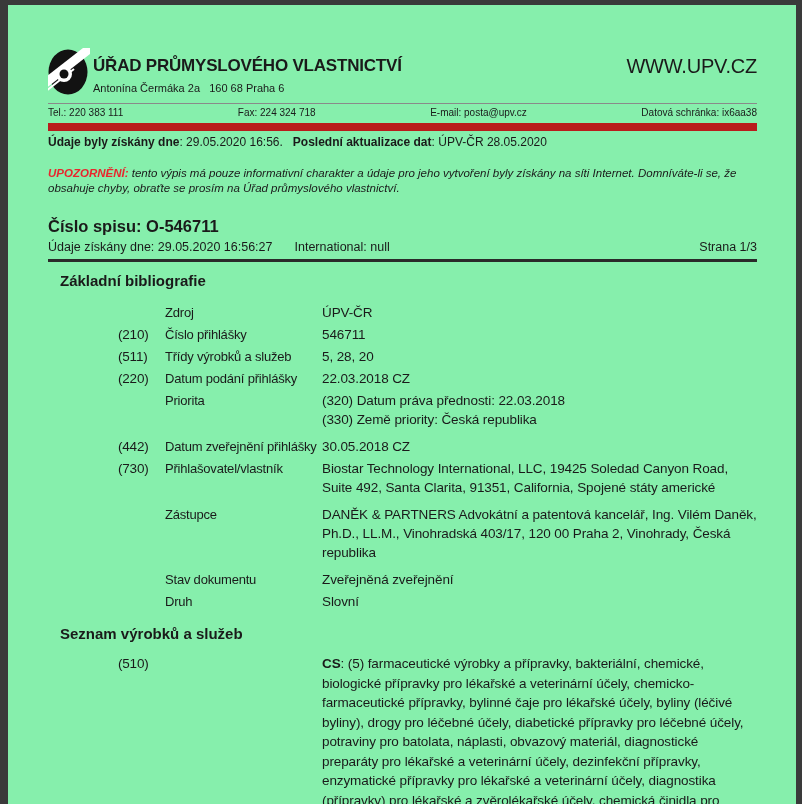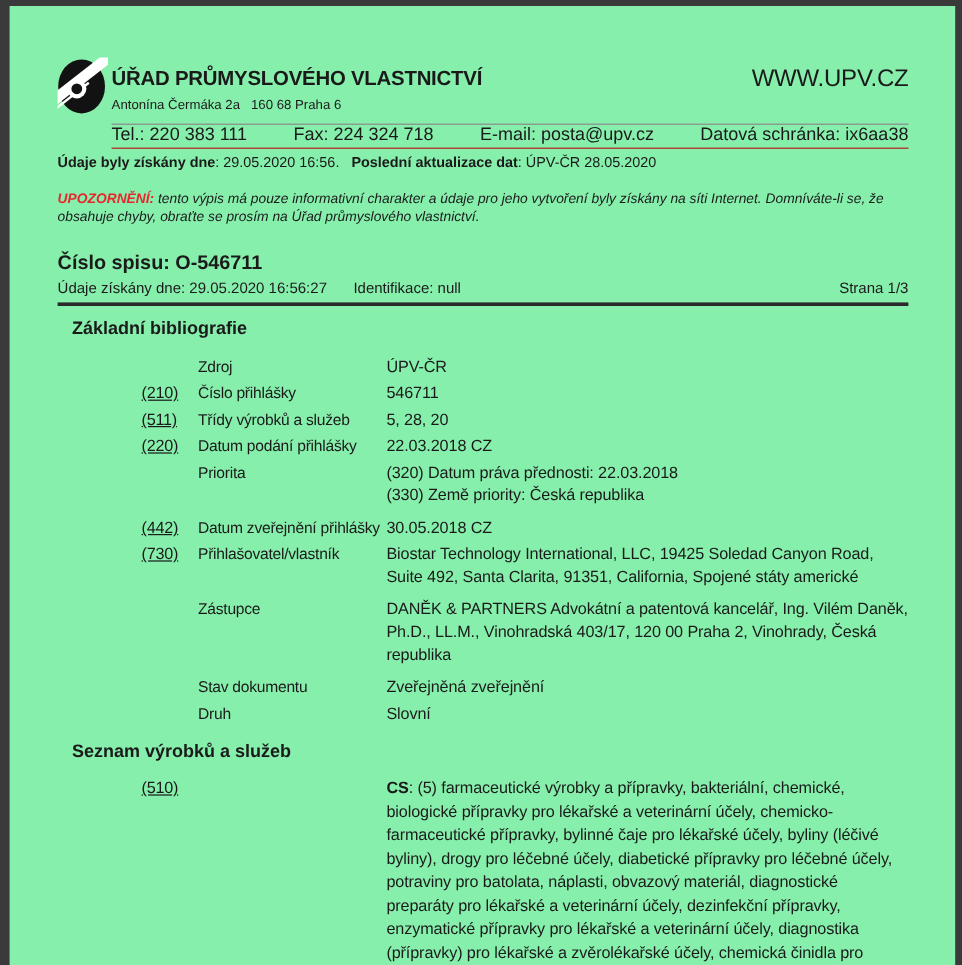--- a/index.html
+++ b/index.html
@@ -20,23 +20,23 @@
     padding:0 39px 0 40px;
   }
   
   .header{margin-top:43px;display:flex;align-items:flex-start;}
   .logo{width:42px;height:48px;flex:0 0 42px;margin-right:3px;}
   .htitles{flex:1;padding-top:7px;}
   .office-name{font-size:17px;font-weight:bold;letter-spacing:-0.2px;line-height:22px;}
   .office-address{font-size:11px;line-height:22px;white-space:pre;}
   .website{font-size:20px;font-weight:normal;padding-top:7px;letter-spacing:-0.2px;}
   .contactbar{
-    margin-top:4px;border-top:1px solid #8a8a8a;border-bottom:1px solid #b91c1c;
+    margin-top:4px;border-top:1px solid #8a8a8a;border-bottom:8px solid #b91c1c;
     padding:3px 0 4px 0;display:flex;justify-content:space-between;
-    font-size:15px;line-height:12px;margin-left:45px;
+    font-size:10px;line-height:12px;
   }
   .metaline{margin-top:5px;font-size:12px;line-height:13px;}
   .metaline .ml{margin-left:10px;}
   
   .notice{margin-top:17px;font-style:italic;font-size:11.5px;line-height:15px;}
   .notice .red{color:var(--accent-red);font-weight:bold;}
   
   .case-title{margin-top:21px;font-size:16.5px;font-weight:bold;line-height:18px;}
   .case-info{
     margin-top:6px;display:flex;font-size:12.5px;line-height:13px;
@@ -47,21 +47,21 @@
   
   .section-heading{margin-left:12px;font-size:15px;font-weight:bold;line-height:15px;}
   .h-bib{margin-top:11px;}
   .h-goods{margin-top:15px;}
   .bib-table{margin-top:15px;}
   .trow{
     display:grid;grid-template-columns:47px 157px 1fr;
     padding-left:70px;margin-bottom:3px;
     font-size:13.5px;line-height:19px;
   }
-  .tcode{letter-spacing:-0.2px;text-decoration:underline;}
+  .tcode{letter-spacing:-0.2px;}
   .tlabel{white-space:nowrap;overflow:visible;font-size:13px;letter-spacing:-0.2px;}
   .tvalue{white-space:pre-line;max-width:445px;letter-spacing:-0.1px;}
   .gap-lg{margin-bottom:23px;}
   .gap-sm{margin-bottom:8px;}
   .goods-row{margin-top:13px;line-height:19.5px;}
   .goods-row .tvalue{white-space:normal;}
   b{font-weight:bold;}
 </style>
 </head>
 <body>
@@ -94,21 +94,21 @@
     <b>Údaje byly získány dne</b><span>: 29.05.2020 16:56.</span><b class="ml">Poslední aktualizace dat</b><span>: ÚPV-ČR 28.05.2020</span>
   </div>
 
   <div class="notice">
     <span class="red">UPOZORNĚNÍ:</span><span> tento výpis má pouze informativní charakter a údaje pro jeho vytvoření byly získány na síti Internet. Domníváte-li se, že obsahuje chyby, obraťte se prosím na Úřad průmyslového vlastnictví.</span>
   </div>
 
   <div class="case-title">Číslo spisu: O-546711</div>
   <div class="case-info">
     <span>Údaje získány dne: 29.05.2020 16:56:27</span>
-    <span class="ident">Identifikace: null</span>
+    <span class="ident">International: null</span>
     <span class="page-no">Strana 1/3</span>
   </div>
 
   <div class="section-heading h-bib">Základní bibliografie</div>
 
   <div class="bib-table">
     <div class="trow">
       <span class="tcode"></span>
       <span class="tlabel">Zdroj</span>
       <span class="tvalue">ÚPV-ČR</span>

